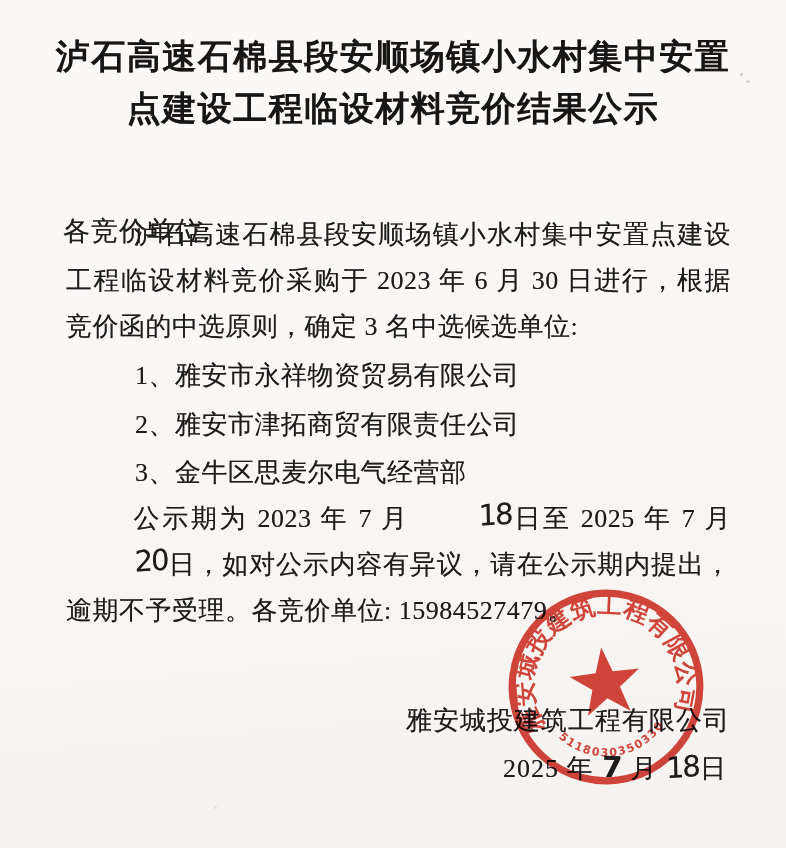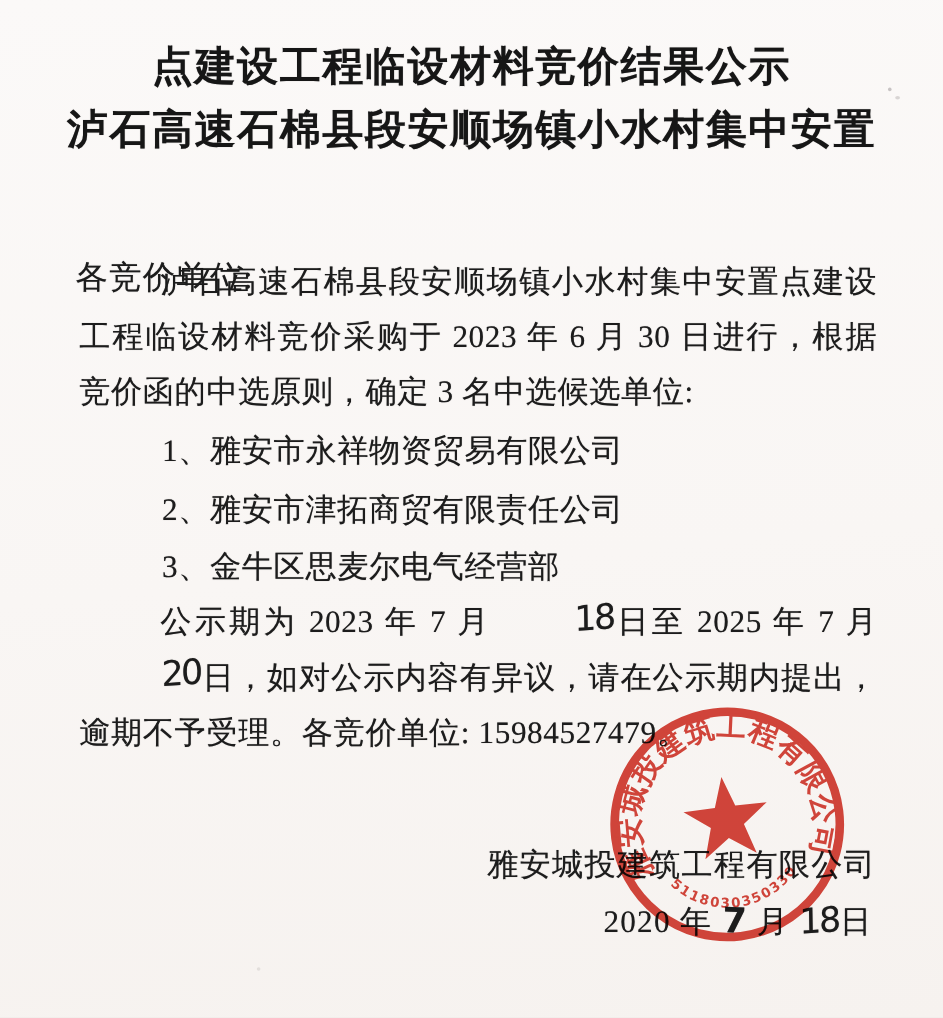--- a/index.html
+++ b/index.html
@@ -74,39 +74,39 @@
   .speck.s1{ left:740px; top:73px; width:3px; height:3px; opacity:.45; }
   .speck.s2{ left:746px; top:80px; width:4px; height:3px; opacity:.3; }
   .speck.s3{ left:214px; top:806px; width:3px; height:3px; opacity:.18; }
 </style>
 </head>
 <body>
 
 <div class="page">
 
   <div class="doc-title ink">
+    <div>泸石高速石棉县段安顺场镇小水村集中安置</div>
     <div>点建设工程临设材料竞价结果公示</div>
-    <div>泸石高速石棉县段安顺场镇小水村集中安置</div>
   </div>
 
   <div class="greeting ink">各竞价单位:</div>
 
   <div class="para para1 ink">泸石高速石棉县段安顺场镇小水村集中安置点建设工程临设材料竞价采购于 2023 年 6 月 30 日进行，根据竞价函的中选原则，确定 3 名中选候选单位:</div>
 
   <ul class="winner-list ink">
     <li>1、雅安市永祥物资贸易有限公司</li>
     <li>2、雅安市津拓商贸有限责任公司</li>
     <li>3、金牛区思麦尔电气经营部</li>
   </ul>
 
   <div class="para para2 ink"><span>公示期为 2023 年 7 月</span><span class="hand">18</span><span>日至 2025 年 7 月</span><span class="hand">20</span><span>日，如对公示内容有异议，请在公示期内提出，逾期不予受理。各竞价单位: </span><span>15984527479。</span></div>
 
   <div class="signature ink">雅安城投建筑工程有限公司</div>
 
-  <div class="dateline ink"><span>2020 年 </span><span class="hand hand-bold">7</span><span> 月 </span><span class="hand">18</span><span>日</span></div>
+  <div class="dateline ink"><span>2025 年 </span><span class="hand hand-bold">7</span><span> 月 </span><span class="hand">18</span><span>日</span></div>
 
   <svg class="seal" viewBox="0 0 200 200" aria-hidden="true">
     <defs>
       <path id="sealTopArc" d="M 34.8 130.4 A 72 72 0 1 1 165.2 130.4" fill="none"></path>
       <path id="sealBottomArc" d="M 44.3 139 A 68 68 0 0 0 155.7 139" fill="none"></path>
     </defs>
     <circle cx="100" cy="100" r="92" fill="none" stroke-width="7" stroke="#d23327"></circle>
     <polygon points="100,61 108.4,85.5 134.2,85.9 113.6,101.3 121.1,126 100,111.2 78.9,126 86.4,101.3 65.8,85.9 91.6,85.5" fill="#d23327"></polygon>
     <text font-size="24" font-weight="700" letter-spacing="0.5" font-family="Liberation Sans, DejaVu Sans, sans-serif" fill="#d23327">
       <textPath href="#sealTopArc" startOffset="50%" text-anchor="middle">雅安城投建筑工程有限公司</textPath>

